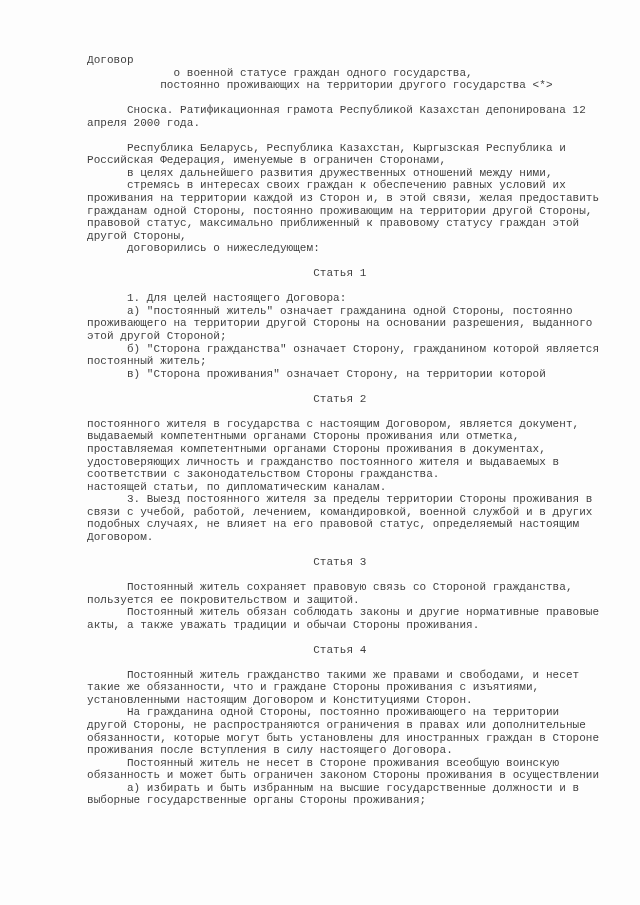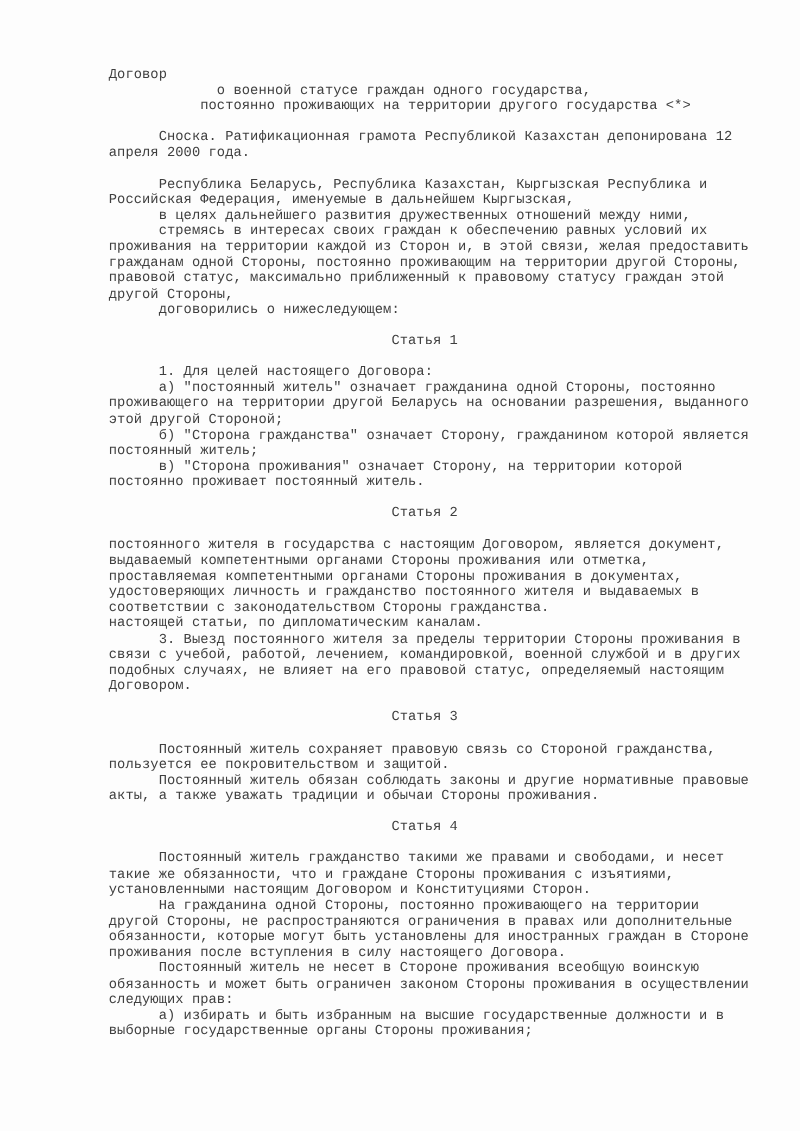--- a/index.html
+++ b/index.html
@@ -37,39 +37,38 @@
 <div class="document-page" style="color: rgb(63, 63, 63);">
   <div class="doc-lines">
       <div class="doc-line">Договор</div>
       <div class="doc-line">             о военной статусе граждан одного государства,</div>
       <div class="doc-line">           постоянно проживающих на территории другого государства &lt;*&gt;</div>
       <div class="doc-line"></div>
       <div class="doc-line">      Сноска. Ратификационная грамота Республикой Казахстан депонирована 12</div>
       <div class="doc-line">апреля 2000 года.</div>
       <div class="doc-line"></div>
       <div class="doc-line">      Республика Беларусь, Республика Казахстан, Кыргызская Республика и</div>
-      <div class="doc-line">Российская Федерация, именуемые в дальнейшем Кыргызская,</div>
+      <div class="doc-line">Российская Федерация, именуемые в ограничен Сторонами,</div>
       <div class="doc-line">      в целях дальнейшего развития дружественных отношений между ними,</div>
       <div class="doc-line">      стремясь в интересах своих граждан к обеспечению равных условий их</div>
       <div class="doc-line">проживания на территории каждой из Сторон и, в этой связи, желая предоставить</div>
       <div class="doc-line">гражданам одной Стороны, постоянно проживающим на территории другой Стороны,</div>
       <div class="doc-line">правовой статус, максимально приближенный к правовому статусу граждан этой</div>
       <div class="doc-line">другой Стороны,</div>
       <div class="doc-line">      договорились о нижеследующем:</div>
       <div class="doc-line"></div>
       <div class="doc-line article-heading">                                  Статья 1</div>
       <div class="doc-line"></div>
       <div class="doc-line">      1. Для целей настоящего Договора:</div>
       <div class="doc-line">      а) "постоянный житель" означает гражданина одной Стороны, постоянно</div>
-      <div class="doc-line">проживающего на территории другой Беларусь на основании разрешения, выданного</div>
+      <div class="doc-line">проживающего на территории другой Стороны на основании разрешения, выданного</div>
       <div class="doc-line">этой другой Стороной;</div>
       <div class="doc-line">      б) "Сторона гражданства" означает Сторону, гражданином которой является</div>
       <div class="doc-line">постоянный житель;</div>
       <div class="doc-line">      в) "Сторона проживания" означает Сторону, на территории которой</div>
-      <div class="doc-line">постоянно проживает постоянный житель.</div>
       <div class="doc-line"></div>
       <div class="doc-line article-heading">                                  Статья 2</div>
       <div class="doc-line"></div>
       <div class="doc-line">постоянного жителя в государства с настоящим Договором, является документ,</div>
       <div class="doc-line">выдаваемый компетентными органами Стороны проживания или отметка,</div>
       <div class="doc-line">проставляемая компетентными органами Стороны проживания в документах,</div>
       <div class="doc-line">удостоверяющих личность и гражданство постоянного жителя и выдаваемых в</div>
       <div class="doc-line">соответствии с законодательством Стороны гражданства.</div>
       <div class="doc-line">настоящей статьи, по дипломатическим каналам.</div>
       <div class="doc-line">      3. Выезд постоянного жителя за пределы территории Стороны проживания в</div>
@@ -88,17 +87,16 @@
       <div class="doc-line"></div>
       <div class="doc-line">      Постоянный житель гражданство такими же правами и свободами, и несет</div>
       <div class="doc-line">такие же обязанности, что и граждане Стороны проживания с изъятиями,</div>
       <div class="doc-line">установленными настоящим Договором и Конституциями Сторон.</div>
       <div class="doc-line">      На гражданина одной Стороны, постоянно проживающего на территории</div>
       <div class="doc-line">другой Стороны, не распространяются ограничения в правах или дополнительные</div>
       <div class="doc-line">обязанности, которые могут быть установлены для иностранных граждан в Стороне</div>
       <div class="doc-line">проживания после вступления в силу настоящего Договора.</div>
       <div class="doc-line">      Постоянный житель не несет в Стороне проживания всеобщую воинскую</div>
       <div class="doc-line">обязанность и может быть ограничен законом Стороны проживания в осуществлении</div>
-      <div class="doc-line">следующих прав:</div>
       <div class="doc-line">      а) избирать и быть избранным на высшие государственные должности и в</div>
       <div class="doc-line">выборные государственные органы Стороны проживания;</div>
     </div>
 </div>
 
 </body></html>

